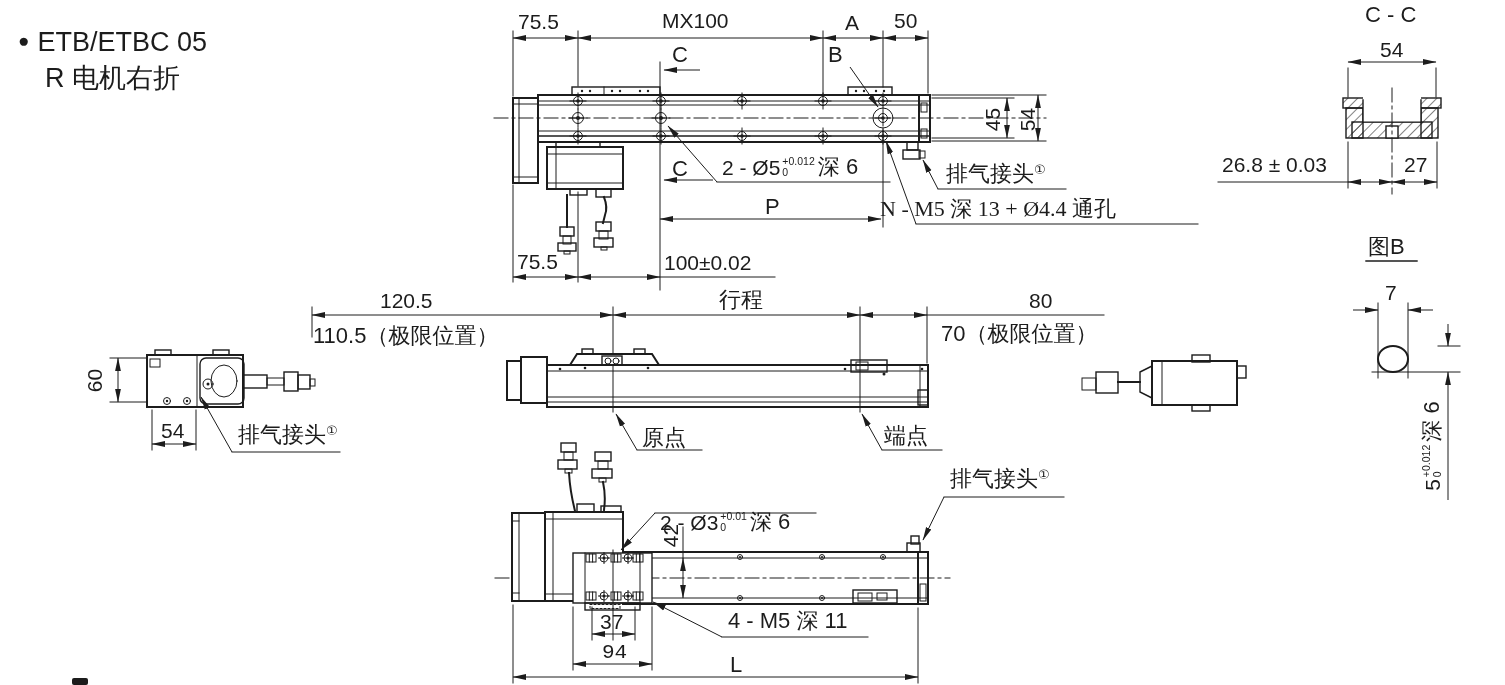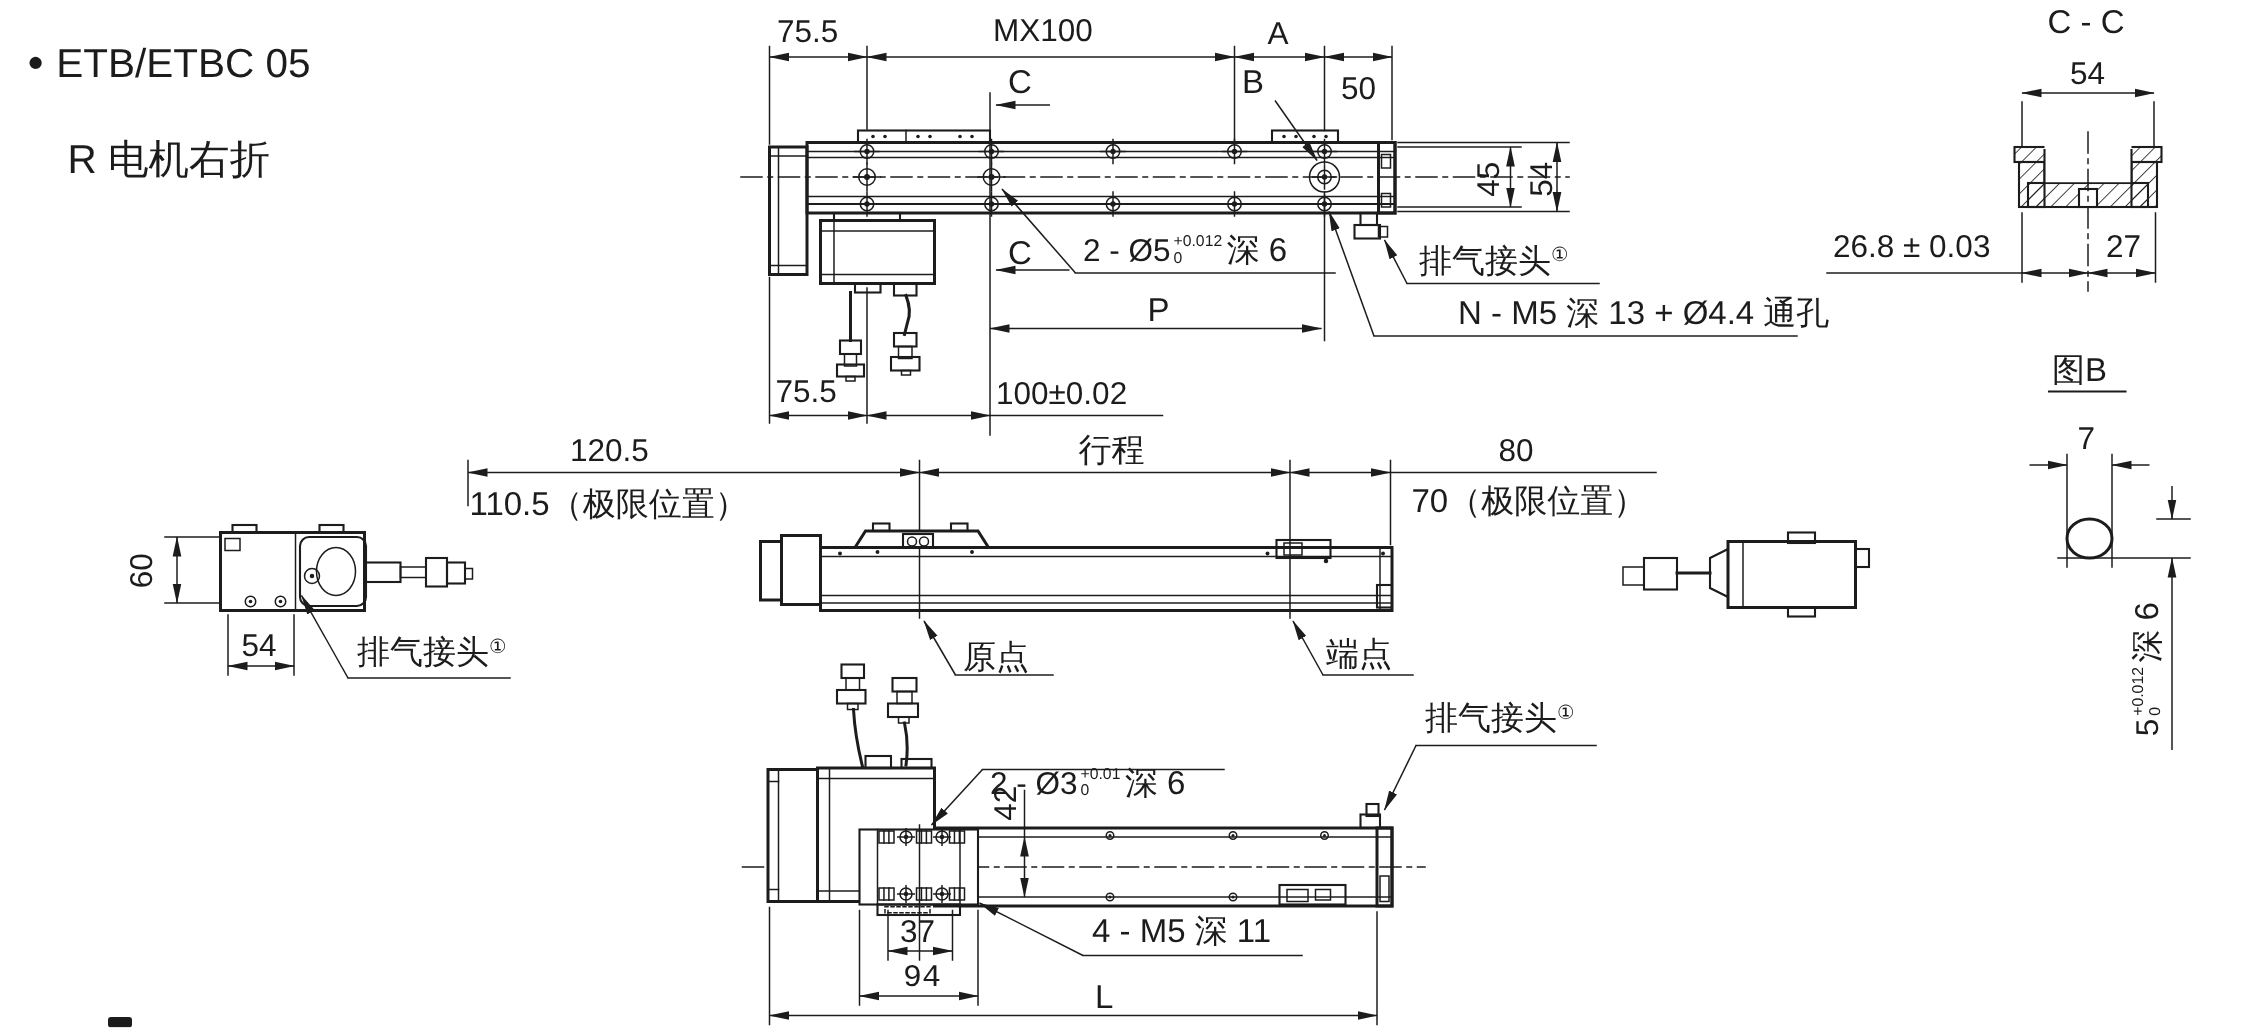--- a/index.html
+++ b/index.html
@@ -18,21 +18,21 @@
   .num{font-size:21px;}
   .cjk{font-size:22px;}
   .big{font-size:22px;text-align:right;}
   .rot{transform:rotate(-90deg);transform-origin:center;width:30px;text-align:center;}
   .flexl{display:flex;align-items:center;}
   .tolstack{display:inline-flex;flex-direction:column;justify-content:center;
             font-size:10.5px;line-height:1.05;margin:0 3px 0 2px;}
   .sup{font-size:13px;vertical-align:7px;}
   #title-block{position:absolute;left:18px;top:24px;font-weight:normal;font-size:27px;line-height:1.35;}
   #title-block .bullet{font-size:19px;vertical-align:4px;margin-right:8px;}
-  #title-block .l2{margin-left:27px;margin-top:28px;}
+  #title-block .l2{margin-left:27px;}
 </style>
 </head>
 <body>
 
 <div id="canvas">
 
 <svg width="1505" height="685" viewBox="0 0 1505 685">
 <defs>
   <marker id="arr" markerWidth="14" markerHeight="8" refX="13" refY="4" orient="auto-start-reverse" markerUnits="userSpaceOnUse">
     <path d="M13.5,4 L0,1.1 L0,6.9 Z" fill="#1c1c1c"></path>
@@ -382,36 +382,36 @@
 </svg>
 
 <div id="title-block">
   <div><span class="bullet">●</span><span>ETB/ETBC 05</span></div>
   <div class="l2">R 电机右折</div>
 </div>
 
 <div class="lbl num" style="left:518px;top:10px;">75.5</div>
 <div class="lbl num" style="left:662px;top:9px;">MX100</div>
 <div class="lbl num" style="left:845px;top:11px;">A</div>
-<div class="lbl num" style="left:894px;top:9px;margin-top:39px;">50</div>
+<div class="lbl num" style="left:894px;top:9px;">50</div>
 <div class="lbl big" style="left:672px;top:43px;">C</div>
 <div class="lbl big" style="left:828px;top:43px;">B</div>
 <div class="lbl big" style="left:672px;top:157px;">C</div>
 <div class="lbl num rot" style="left:978px;top:108px;">45</div>
 <div class="lbl num rot" style="left:1013px;top:108px;">54</div>
 <div class="lbl num flexl" style="left:722px;top:155px;">
   <span>2 - Ø5</span>
   <span class="tolstack">
     <span>+0.012</span>
     <span>0</span>
   </span>
   <span class="cjk">深 6</span>
 </div>
 <div class="lbl cjk" style="left:946px;top:162px;"><span>排气接头</span><span class="sup">①</span></div>
-<div class="lbl cjk" style="left:972px;top:197px;">N - M5 深 13 + Ø4.4 通孔</div>
+<div class="lbl cjk" style="left:880px;top:197px;font-family:Liberation Serif, serif;">N - M5 深 13 + Ø4.4 通孔</div>
 <div class="lbl big" style="left:765px;top:195px;">P</div>
 <div class="lbl num" style="left:664px;top:251px;">100±0.02</div>
 <div class="lbl num" style="left:517px;top:250px;">75.5</div>
 
 <div class="lbl big" style="left:1365px;top:3px;">C - C</div>
 <div class="lbl num" style="left:1380px;top:38px;">54</div>
 <div class="lbl num" style="left:1222px;top:153px;">26.8 ± 0.03</div>
 <div class="lbl num" style="left:1404px;top:153px;">27</div>
 
 <div class="lbl cjk" style="left:1368px;top:235px;">图B</div>
@@ -421,21 +421,21 @@
   <span class="tolstack">
     <span>+0.012</span>
     <span>0</span>
   </span>
   <span class="cjk">深 6</span>
 </div>
 
 <div class="lbl num" style="left:380px;top:289px;">120.5</div>
 <div class="lbl cjk" style="left:313px;top:324px;">110.5（极限位置）</div>
 <div class="lbl cjk" style="left:719px;top:288px;">行程</div>
-<div class="lbl num" style="left:999px;top:289px;">80</div>
+<div class="lbl num" style="left:1029px;top:289px;">80</div>
 <div class="lbl cjk" style="left:941px;top:322px;">70（极限位置）</div>
 <div class="lbl num rot" style="left:80px;top:369px;">60</div>
 <div class="lbl num" style="left:161px;top:419px;">54</div>
 <div class="lbl cjk" style="left:238px;top:423px;"><span>排气接头</span><span class="sup">①</span></div>
 <div class="lbl cjk" style="left:642px;top:426px;text-align:center;">原点</div>
 <div class="lbl cjk" style="left:884px;top:424px;">端点</div>
 
 <div class="lbl num flexl" style="left:660px;top:486px;margin-top:24px;">
   <span>2 - Ø3</span>
   <span class="tolstack">

